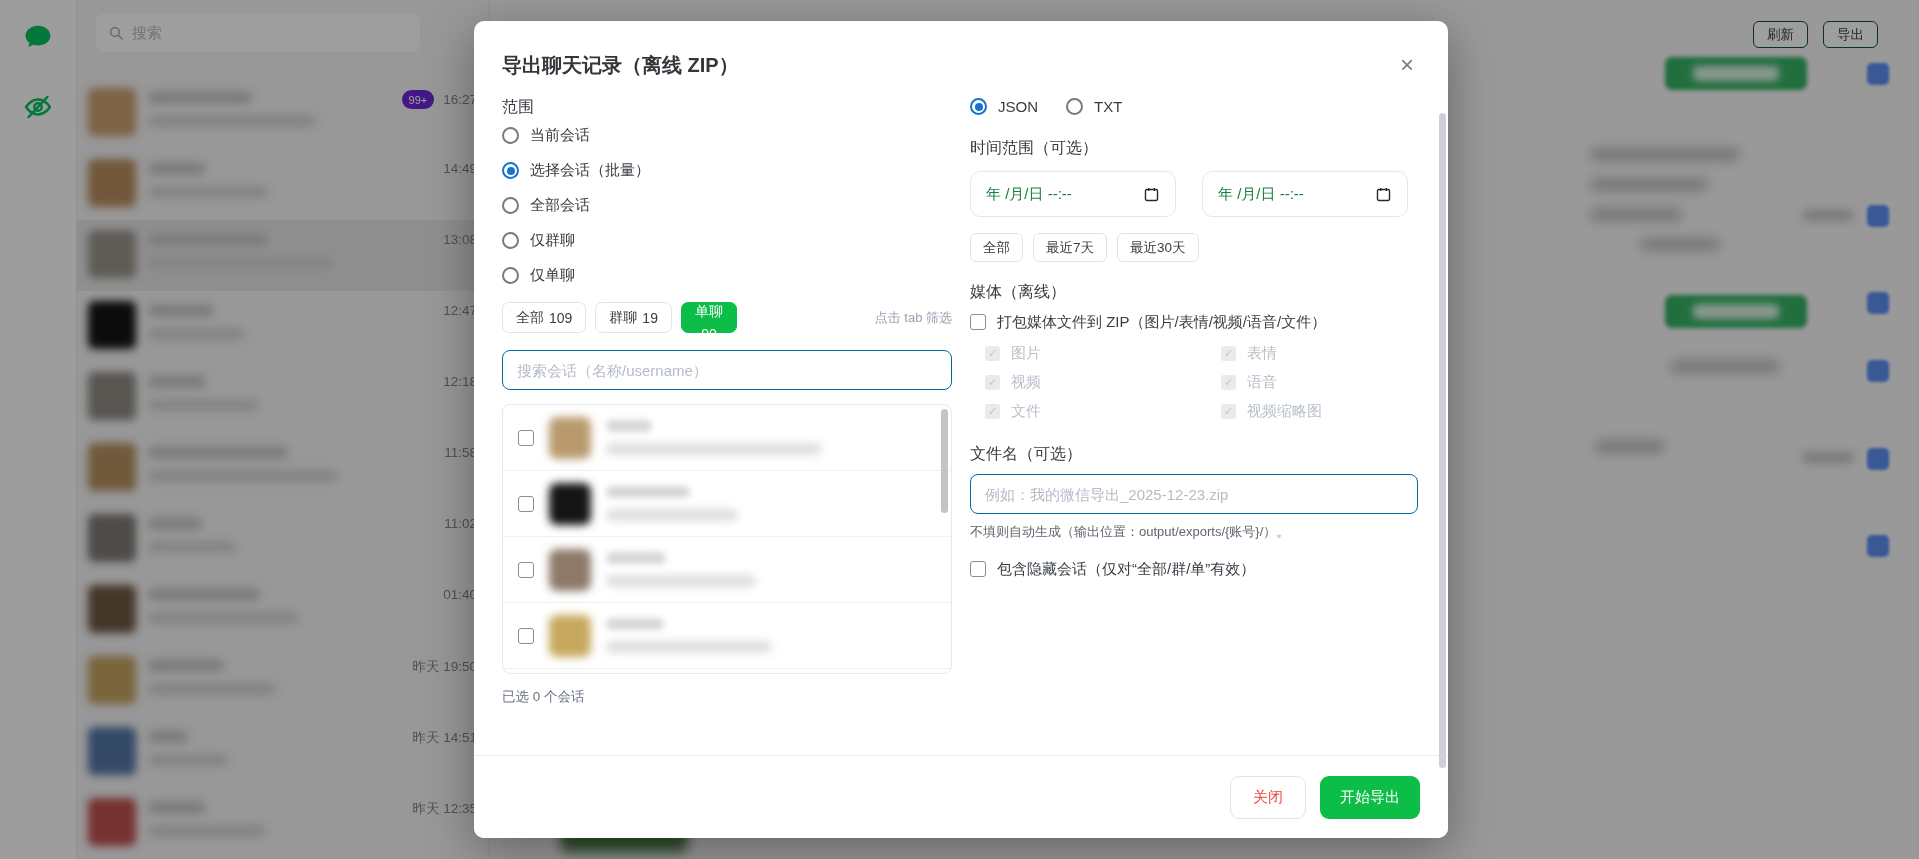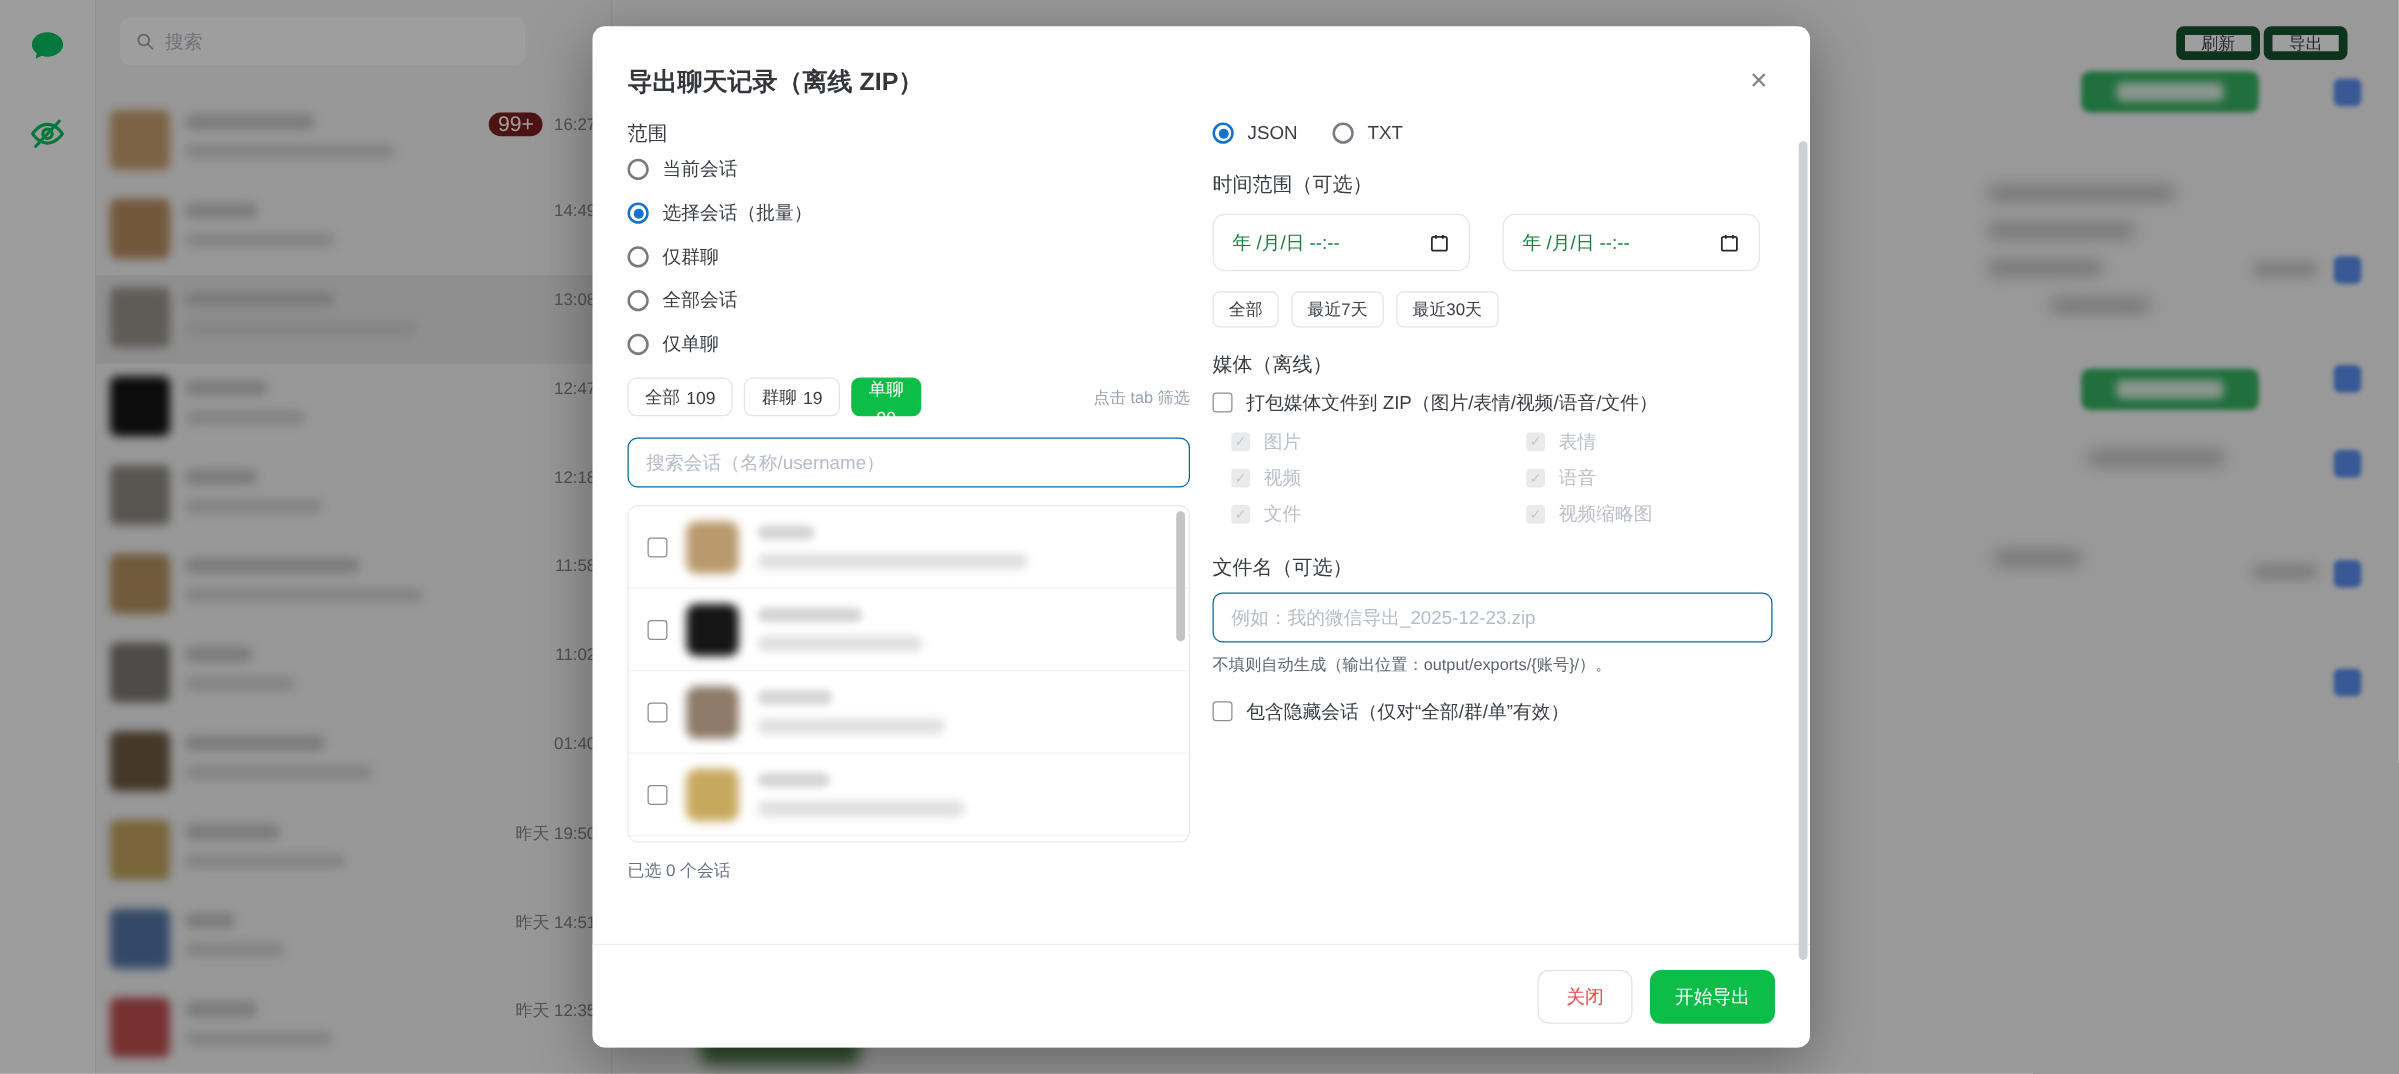--- a/index.html
+++ b/index.html
@@ -29,26 +29,26 @@
   .chat-row:nth-of-type(4) .cl-name{width:66px;} .chat-row:nth-of-type(4) .cl-sub{width:96px;}
   .chat-row:nth-of-type(5) .cl-name{width:58px;} .chat-row:nth-of-type(5) .cl-sub{width:110px;}
   .chat-row:nth-of-type(6) .cl-name{width:140px;}.chat-row:nth-of-type(6) .cl-sub{width:190px;}
   .chat-row:nth-of-type(7) .cl-name{width:54px;} .chat-row:nth-of-type(7) .cl-sub{width:88px;}
   .chat-row:nth-of-type(8) .cl-name{width:112px;}.chat-row:nth-of-type(8) .cl-sub{width:150px;}
   .chat-row:nth-of-type(9) .cl-name{width:76px;} .chat-row:nth-of-type(9) .cl-sub{width:128px;}
   .chat-row:nth-of-type(10) .cl-name{width:40px;}.chat-row:nth-of-type(10) .cl-sub{width:80px;}
   .chat-row:nth-of-type(11) .cl-name{width:58px;}.chat-row:nth-of-type(11) .cl-sub{width:118px;}
   .cl-meta{position:absolute;top:12px;right:12px;display:flex;align-items:center;gap:9px;}
   .cl-time{font-size:13.5px;color:#80858d;white-space:nowrap;}
-  .cl-badge{height:19px;min-width:19px;padding:0 7px;border-radius:10px;background:#7f1d1d;color:#fff;
-    font-size:17px;display:flex;align-items:center;justify-content:center;}
+  .cl-badge{height:19px;min-width:19px;padding:0 7px;border-radius:10px;background:#6d28d9;color:#fff;
+    font-size:11px;display:flex;align-items:center;justify-content:center;}
 
   
   .main{position:absolute;left:490px;top:0;width:1429px;height:859px;background:#f7f7f8;}
-  .top-btn{position:absolute;top:21px;height:27px;padding:0 13px;background:#fff;border:7px solid #14532d;border-radius:6px;
+  .top-btn{position:absolute;top:21px;height:27px;padding:0 13px;background:#fff;border:1px solid #14532d;border-radius:6px;
     font-size:13.5px;color:#3a3f45;display:flex;align-items:center;}
   .btn-refresh{right:111px;} .btn-export-top{right:41px;}
   .blob{position:absolute;border-radius:7px;}
   .g-btn{width:142px;height:33px;background:#35b463;filter:blur(2px);}
   .g-btn::after{content:"";position:absolute;left:28px;top:9px;right:28px;bottom:9px;background:rgba(255,255,255,.85);border-radius:5px;filter:blur(3px);}
   .txtline{position:absolute;height:13px;border-radius:6px;background:#bfbfbf;filter:blur(6px);}
   .b-icon{position:absolute;left:1377px;width:22px;height:22px;border-radius:5px;background:#5b8ff2;filter:blur(1.5px);}
   .b-lbl{position:absolute;left:1312px;width:52px;height:11px;border-radius:5px;background:#c2c2c2;filter:blur(5px);}
   .img-blob{position:absolute;left:70px;top:782px;width:128px;height:70px;border-radius:8px;overflow:hidden;filter:blur(6px);}
   .img-blob .r{position:absolute;inset:0;background:#c0453c;}
@@ -303,25 +303,25 @@
         <div class="radio-row">
           <span class="radio"></span>
           <span>当前会话</span>
         </div>
         <div class="radio-row">
           <span class="radio checked"></span>
           <span>选择会话（批量）</span>
         </div>
         <div class="radio-row">
           <span class="radio"></span>
-          <span>仅群聊</span>
+          <span>全部会话</span>
         </div>
         <div class="radio-row">
           <span class="radio"></span>
-          <span>全部会话</span>
+          <span>仅群聊</span>
         </div>
         <div class="radio-row">
           <span class="radio"></span>
           <span>仅单聊</span>
         </div>
 
         <div class="filter-row">
           <span class="chip">
             <span>全部</span>
               <span>109</span>

